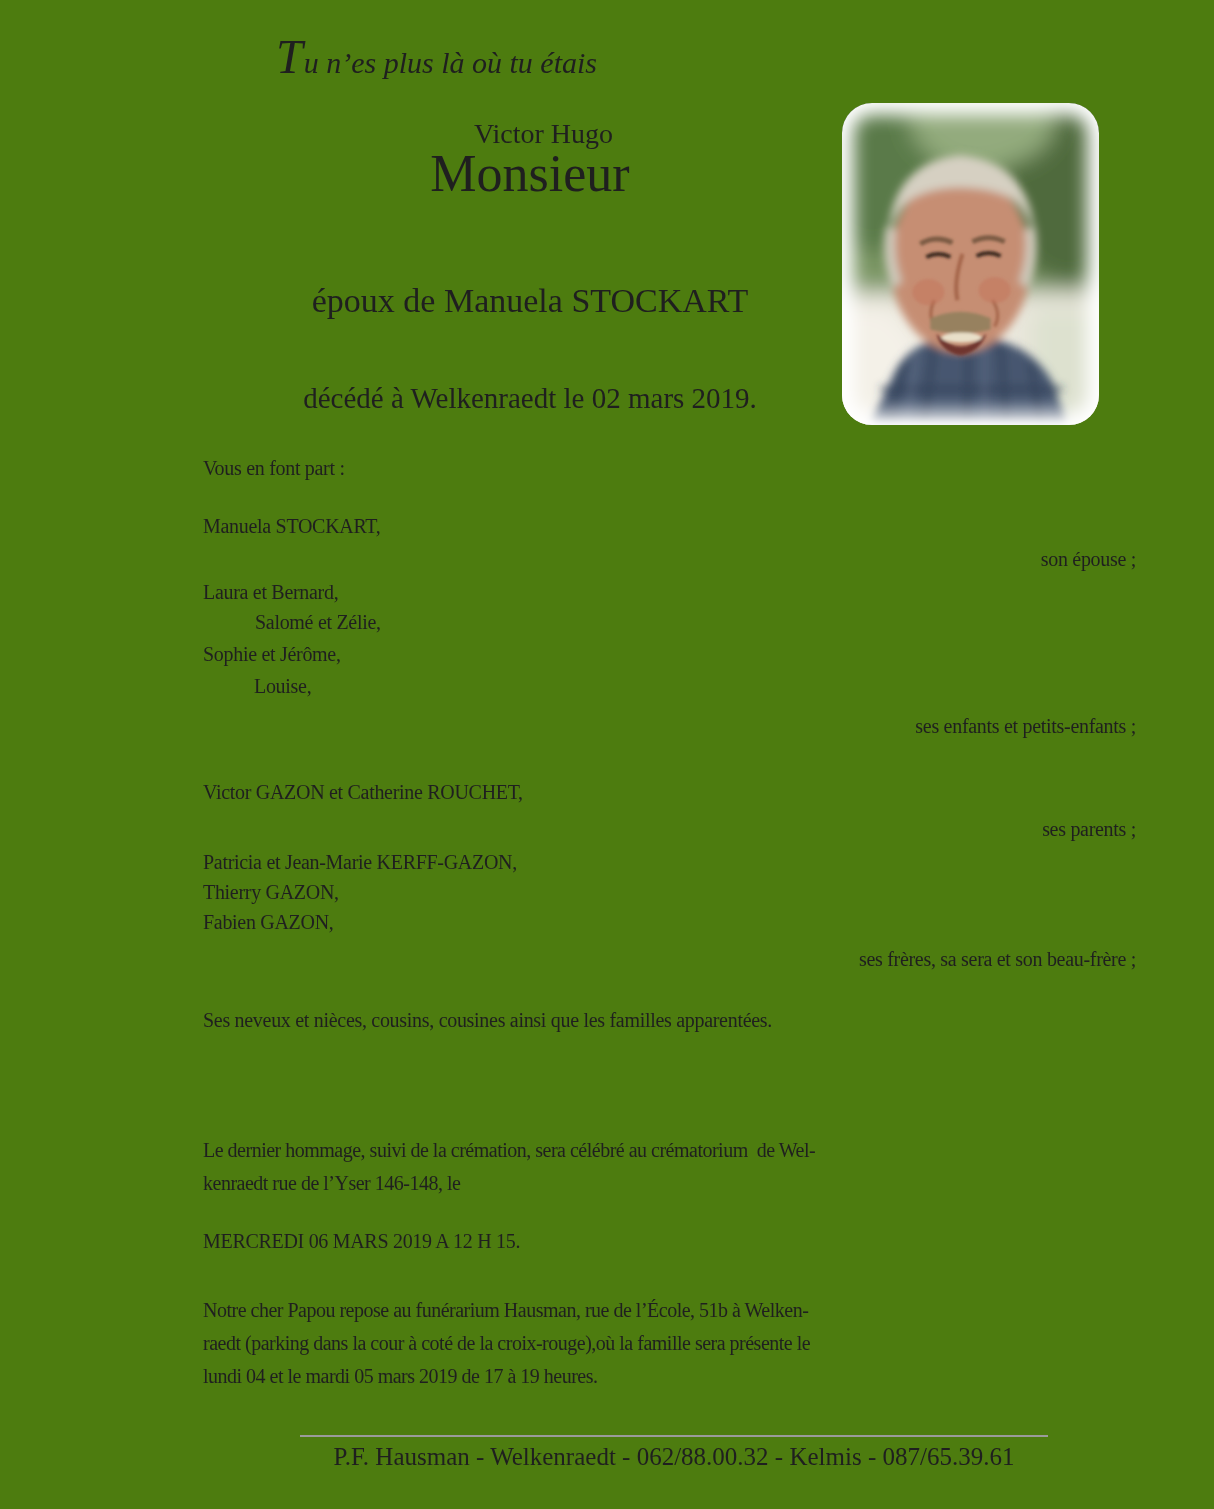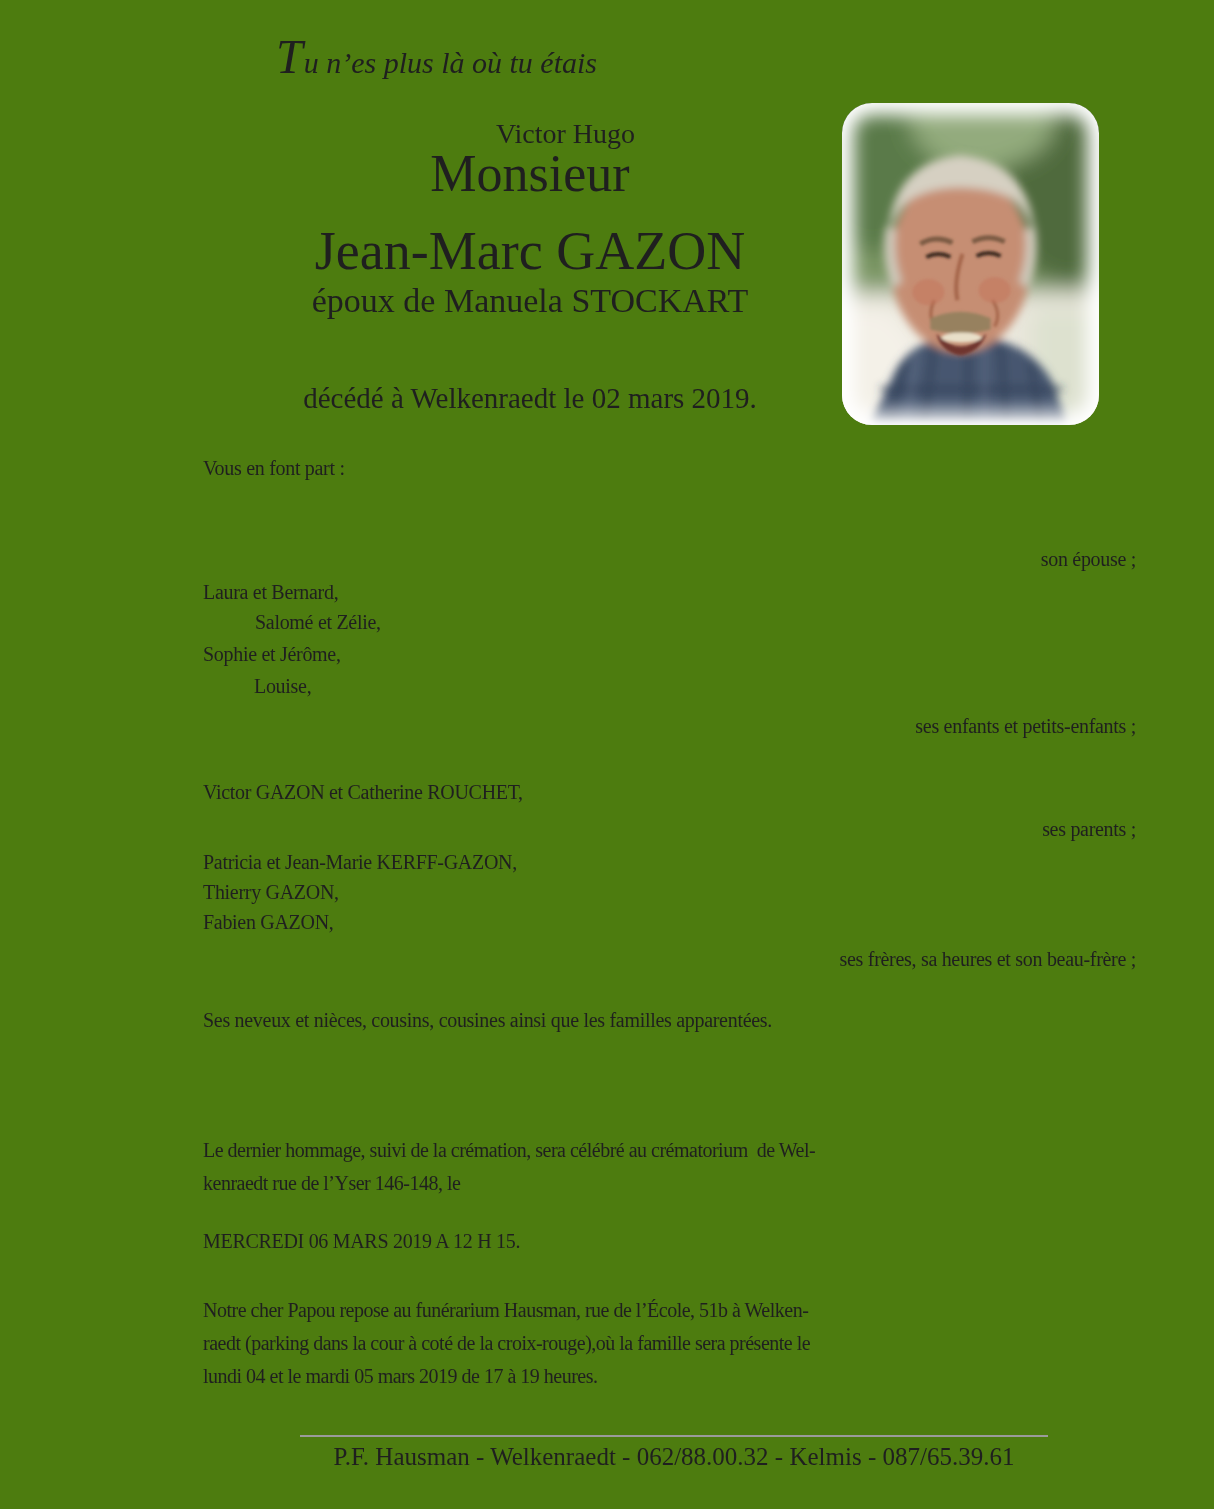--- a/index.html
+++ b/index.html
@@ -10,21 +10,21 @@
     font-family:"Liberation Serif","DejaVu Serif",serif;
     color:#1f1f1f;
     overflow:hidden;
   }
   .abs { position:absolute; white-space:pre; line-height:1; }
 
   
   .quote-l1 { left:276px; top:48px; font-style:italic; font-size:30px; }
   .quote-initial { font-size:48px; font-style:italic; line-height:0; letter-spacing:1px; }
   .quote-l2 { left:253px; top:87px; font-style:italic; font-size:30px; }
-  .quote-author { left:474px; top:120px; font-size:28px;margin-left:22px; }
+  .quote-author { left:474px; top:120px; font-size:28px; }
 
   
   .hdr { left:0; width:1060px; text-align:center; position:absolute; white-space:pre; line-height:1; }
   .title-monsieur { top:148px; font-size:52px; }
   .title-name { top:224px; font-size:54px; }
   .title-spouse { top:284px; font-size:34px; }
   .birth-line { top:350px; font-size:29px; }
   .death-line { top:384px; font-size:29px; }
 
   
@@ -51,21 +51,20 @@
 </style>
 </head>
 <body>
 
 <div class="page">
 
   <div class="abs quote-l1"><span class="quote-initial">T</span><span>u n’es plus là où tu étais</span></div>
   <div class="abs quote-author">Victor Hugo</div>
 
   <div class="hdr title-monsieur">Monsieur</div>
-  <div class="hdr title-name">Jean-Marc GAZON</div>
   <div class="hdr title-spouse">époux de Manuela STOCKART</div>
   <div class="hdr death-line">décédé à Welkenraedt le 02 mars 2019.</div>
 
   <div class="photo">
     <svg viewBox="0 0 256 320" preserveAspectRatio="none">
       <defs>
         <filter id="bBig" x="-40%" y="-40%" width="180%" height="180%">
             <feGaussianBlur stdDeviation="11"></feGaussianBlur>
           </filter>
         <filter id="bMid" x="-40%" y="-40%" width="180%" height="180%">
@@ -121,35 +120,36 @@
         <ellipse cx="152" cy="186" rx="16" ry="13" fill="#c3735a" opacity="0.5"></ellipse>
         <path d="M88 214 Q118 201 148 214 L148 225 Q118 233 88 225 Z" fill="#97815f"></path>
         <path d="M94 229 Q118 255 144 229 Q138 247 118 251 Q98 247 94 229 Z" fill="#70352e"></path>
         <ellipse cx="119" cy="233" rx="20" ry="5" fill="#e8dfc9"></ellipse>
       </g>
     </svg>
   </div>
 
   <div class="bl" style="top:458px">Vous en font part :</div>
 
+  <div class="bl" style="top:516px">Manuela STOCKART,</div>
   <div class="bl rel" style="top:549px">son épouse ;</div>
 
   <div class="bl" style="top:582px">Laura et Bernard,</div>
   <div class="bl ind1" style="top:612px">Salomé et Zélie,</div>
   <div class="bl" style="top:644px">Sophie et Jérôme,</div>
   <div class="bl ind2" style="top:676px">Louise,</div>
   <div class="bl rel" style="top:716px">ses enfants et petits-enfants ;</div>
 
   <div class="bl" style="top:782px">Victor GAZON et Catherine ROUCHET,</div>
   <div class="bl rel" style="top:819px">ses parents ;</div>
 
   <div class="bl" style="top:852px">Patricia et Jean-Marie KERFF-GAZON,</div>
   <div class="bl" style="top:882px">Thierry GAZON,</div>
   <div class="bl" style="top:912px">Fabien GAZON,</div>
-  <div class="bl rel" style="top:949px">ses frères, sa heures et son beau-frère ;</div>
+  <div class="bl rel" style="top:949px">ses frères, sa sera et son beau-frère ;</div>
 
   <div class="bl" style="top:1010px">Ses neveux et nièces, cousins, cousines ainsi que les familles apparentées.</div>
 
   <div class="bl" style="top:1140px; letter-spacing:-0.5px">Le dernier hommage, suivi de la crémation, sera célébré au crématorium  de Wel-</div>
   <div class="bl" style="top:1173px; letter-spacing:-0.5px">kenraedt rue de l’Yser 146-148, le</div>
   <div class="bl date-line" style="top:1231px">MERCREDI 06 MARS 2019 A 12 H 15.</div>
 
   <div class="bl" style="top:1300px; letter-spacing:-0.5px">Notre cher Papou repose au funérarium Hausman, rue de l’École, 51b à Welken-</div>
   <div class="bl" style="top:1333px; letter-spacing:-0.5px">raedt (parking dans la cour à coté de la croix-rouge),où la famille sera présente le</div>
   <div class="bl" style="top:1366px; letter-spacing:-0.5px">lundi 04 et le mardi 05 mars 2019 de 17 à 19 heures.</div>

